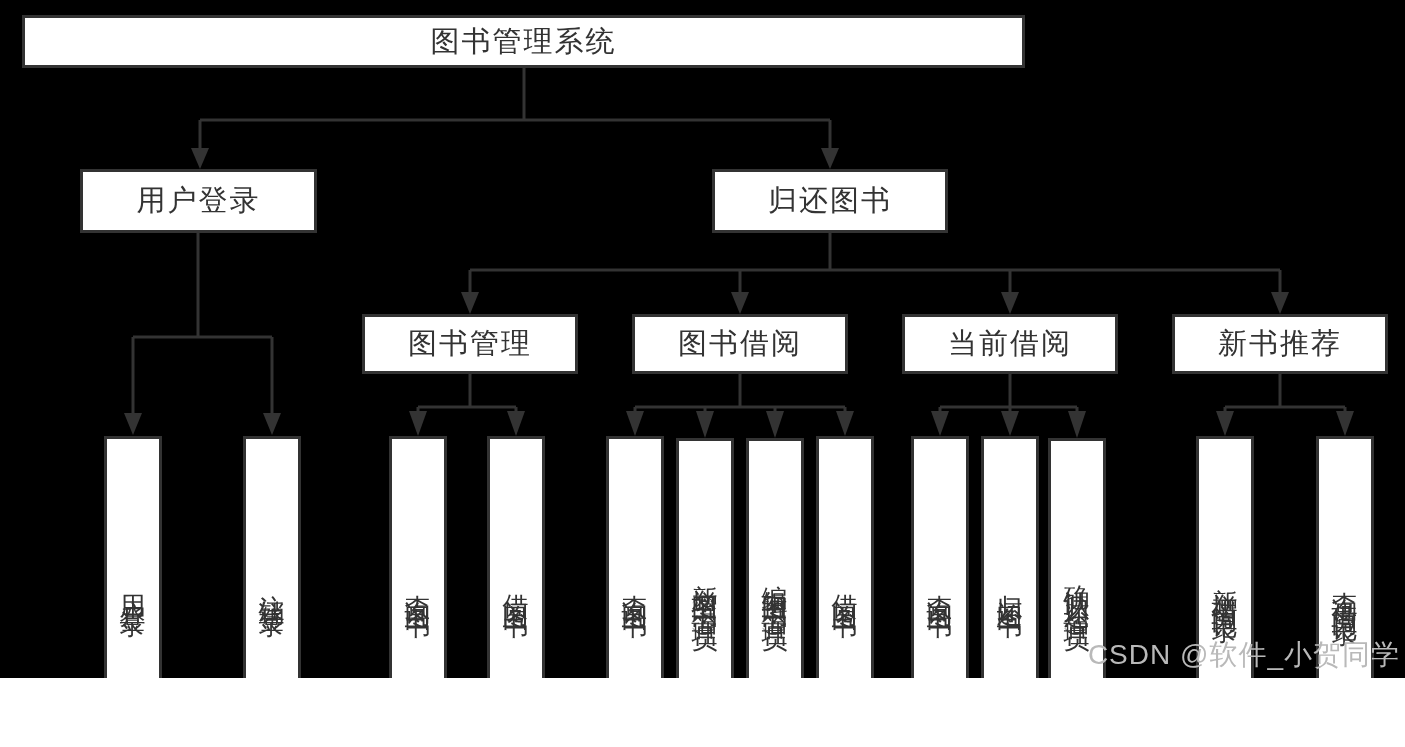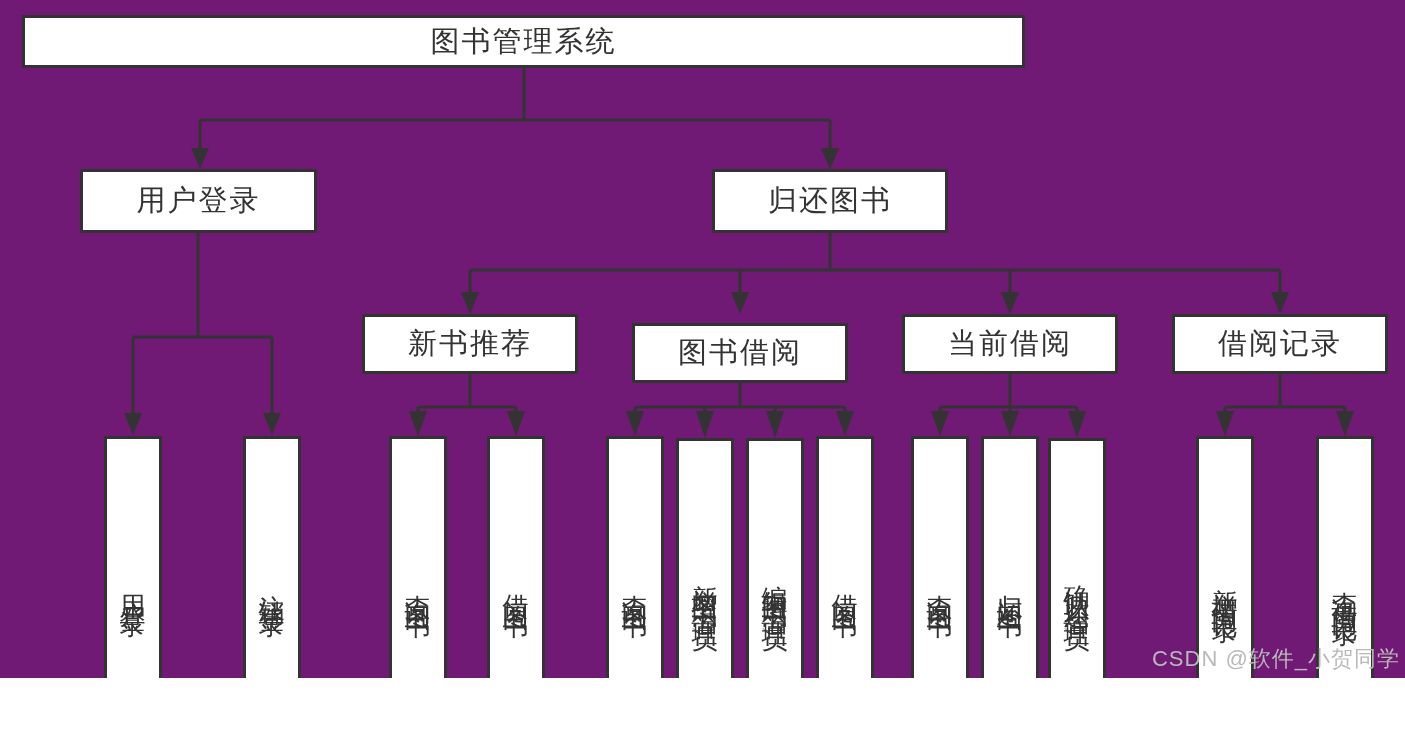--- a/index.html
+++ b/index.html
@@ -1,56 +1,56 @@
 <!DOCTYPE html>
 <html><head>
 <meta charset="utf-8">
 <style>
   html,body { margin:0; padding:0; background:#fff; }
   .stage {
-    position:relative; width:1405px; height:678px; background:#701a75;
+    position:relative; width:1405px; height:678px; background:#000000;
     font-family:"Liberation Sans", sans-serif; overflow:hidden;
   }
   .wires { position:absolute; left:0; top:0; width:1405px; height:747px; }
   .wires path { stroke:#333333; stroke-width:3; fill:none; }
   .wires polygon { fill:#333333; stroke:none; }
   .box {
     position:absolute; background:#ffffff; border:3px solid #333333;
     box-sizing:border-box; display:flex; align-items:center; justify-content:center;
     z-index:2;
   }
   .hbox .lbl { font-size:29px; color:#333333; letter-spacing:2px; white-space:nowrap; }
   .vbox .lbl {
     writing-mode:vertical-rl; font-size:26px; color:#333333;
     letter-spacing:6px; line-height:1; white-space:nowrap;
   }
   
   #n-root  { left:22px;   top:15px;  width:1003px; height:53px; }
   #n-l2-1  { left:80px;   top:169px; width:237px;  height:64px; }
   #n-l2-2  { left:712px;  top:169px; width:236px;  height:64px; }
   #n-l3-1  { left:362px;  top:314px; width:216px;  height:60px; }
-  #n-l3-2  { left:632px;  top:314px; width:216px;  height:60px;margin-top:9px; }
+  #n-l3-2  { left:632px;  top:314px; width:216px;  height:60px; }
   #n-l3-3  { left:902px;  top:314px; width:216px;  height:60px;text-align:right; }
   #n-l3-4  { left:1172px; top:314px; width:216px;  height:60px; }
   #n-g1-1  { left:104px;  top:436px; width:58px; height:300px; }
   #n-g1-2  { left:243px;  top:436px; width:58px; height:300px; }
   #n-g2-1  { left:389px;  top:436px; width:58px; height:300px; }
   #n-g2-2  { left:487px;  top:436px; width:58px; height:300px; }
   #n-g3-1  { left:606px;  top:436px; width:58px; height:300px; }
   #n-g3-2  { left:676px;  top:438px; width:58px; height:306px; }
   #n-g3-3  { left:746px;  top:438px; width:58px; height:306px; }
   #n-g3-4  { left:816px;  top:436px; width:58px; height:300px; }
   #n-g4-1  { left:911px;  top:436px; width:58px; height:300px; }
   #n-g4-2  { left:981px;  top:436px; width:58px; height:300px; }
   #n-g4-3  { left:1048px; top:438px; width:58px; height:306px; }
   #n-g5-1  { left:1196px; top:436px; width:58px; height:300px; }
   #n-g5-2  { left:1316px; top:436px; width:58px; height:306px; }
   .watermark {
     position:absolute; right:5px; bottom:4px; z-index:5;
-    font-size:22px; color:#b9b9b9; letter-spacing:1px; white-space:nowrap;
+    font-size:28px; color:#b9b9b9; letter-spacing:1px; white-space:nowrap;
   }
 </style>
 </head>
 <body>
 
 <div class="stage">
 
   <svg class="wires" viewBox="0 0 1405 747" aria-hidden="true">
     <g>
       <path d="M524 68 V120 M200 120 H830 M200 120 V150 M830 120 V150"></path>
@@ -99,30 +99,30 @@
   </div>
 
   <div class="box hbox" id="n-l2-1">
     <span class="lbl">用户登录</span>
   </div>
   <div class="box hbox" id="n-l2-2">
     <span class="lbl">归还图书</span>
   </div>
 
   <div class="box hbox" id="n-l3-1">
-    <span class="lbl">新书推荐</span>
+    <span class="lbl">图书管理</span>
   </div>
   <div class="box hbox" id="n-l3-2">
     <span class="lbl">图书借阅</span>
   </div>
   <div class="box hbox" id="n-l3-3">
     <span class="lbl">当前借阅</span>
   </div>
   <div class="box hbox" id="n-l3-4">
-    <span class="lbl">借阅记录</span>
+    <span class="lbl">新书推荐</span>
   </div>
 
   <div class="box vbox" id="n-g1-1">
     <span class="lbl">用户登录</span>
   </div>
   <div class="box vbox" id="n-g1-2">
     <span class="lbl">注销登录</span>
   </div>
 
   <div class="box vbox" id="n-g2-1">

